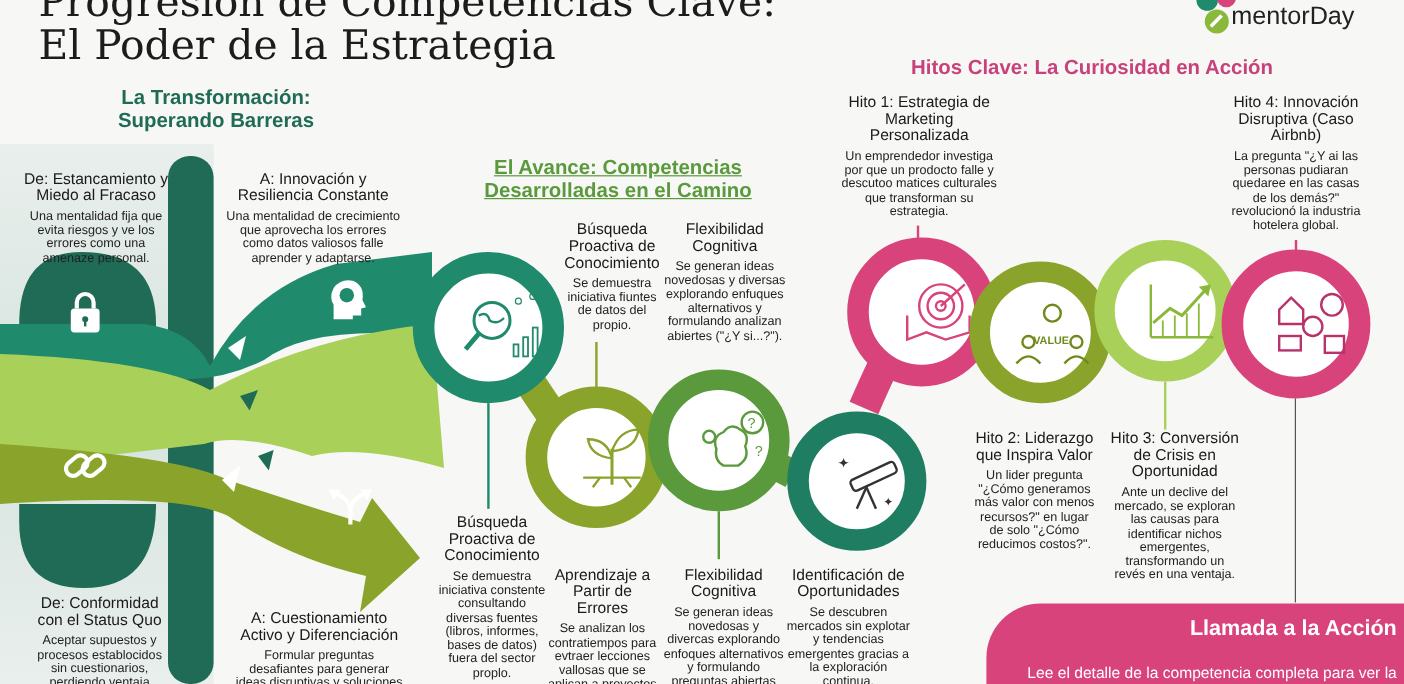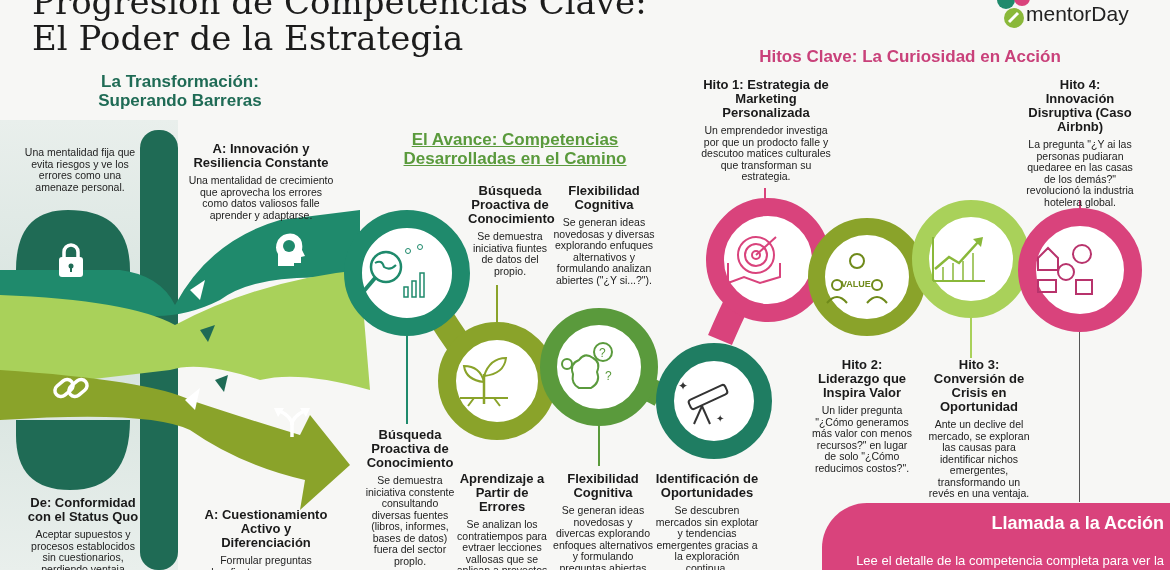--- a/index.html
+++ b/index.html
@@ -5,23 +5,23 @@
   html,body{margin:0;padding:0;}
   body{width:1170px;height:570px;overflow:hidden;position:relative;background:#f7f7f5;font-family:"Liberation Sans",sans-serif;color:#222;}
   .abs{position:absolute;}
   .title{left:32px;top:-16px;font-family:"DejaVu Serif",serif;font-size:34px;line-height:36px;color:#1c1c1c;}
   .leftpanel{left:0;top:120px;width:178px;height:450px;background:linear-gradient(180deg,#e9efec 0%,#d6e3de 50%,#e9efec 100%);}
   .sec-title{font-weight:bold;text-align:center;font-size:17px;line-height:19px;}
   .green-dark{color:#1f6b55;}
   .green-mid{color:#5a9a3c;text-decoration:underline;}
   .pink{color:#c9417a;}
   .blk{text-align:center;}
-  .blk h4{margin:0;font-size:13px;line-height:14px;font-weight:bold;color:#1a1a1a;}
+  .blk h4{margin:0;font-size:13px;line-height:14px;font-weight:normal;color:#1a1a1a;}
   .blk p{margin:5px 0 0 0;font-size:10.5px;line-height:11.5px;color:#222;}
-  .ring{position:absolute;border-radius:50%;box-sizing:border-box;background:#fff;display:flex;align-items:center;justify-content:flex-start;}
+  .ring{position:absolute;border-radius:50%;box-sizing:border-box;background:#fff;display:flex;align-items:center;justify-content:flex-end;}
   .vline{position:absolute;width:2px;}
   .cta{left:822px;top:503px;width:370px;height:90px;background:#d9437c;border-radius:45px 0 0 0;}
   .cta h3{margin:0;position:absolute;right:28px;top:10px;font-size:18px;color:#fff;font-weight:bold;}
   .cta p{margin:0;position:absolute;right:28px;top:50px;font-size:13px;line-height:15px;color:#fff;text-align:right;width:310px;}
 </style>
 </head>
 <body>
 
 <div class="abs title">
   <div>Progresión de Competencias Clave:</div>
@@ -80,20 +80,21 @@
   <circle cx="17" cy="14" r="6" fill="#1f8a6c"></circle>
 </svg>
 <svg class="abs" style="left:272px;top:405px" width="40" height="34">
   <path d="M20 32 V20 Q20 12 8 6" stroke="#fff" stroke-width="3.5" fill="none"></path>
   <path d="M20 20 Q20 12 32 6" stroke="#fff" stroke-width="3.5" fill="none"></path>
   <polygon points="2,3 12,3 6,12" fill="#fff"></polygon>
   <polygon points="38,3 28,3 34,12" fill="#fff"></polygon>
 </svg>
 
 <div class="abs blk" style="left:20px;top:142px;width:120px;">
+  <h4>De: Estancamiento y Miedo al Fracaso</h4>
   <p>Una mentalidad fija que evita riesgos y ve los errores como una amenaze personal.</p>
 </div>
 <div class="abs blk" style="left:186px;top:142px;width:150px;">
   <h4>A: Innovación y Resiliencia Constante</h4>
   <p>Una mentalidad de crecimiento que aprovecha los errores como datos valiosos falle aprender y adaptarse.</p>
 </div>
 <div class="abs blk" style="left:24px;top:496px;width:118px;">
   <h4>De: Conformidad con el Status Quo</h4>
   <p>Aceptar supuestos y procesos establocidos sin cuestionarios, perdiendo ventaja</p>
 </div>

